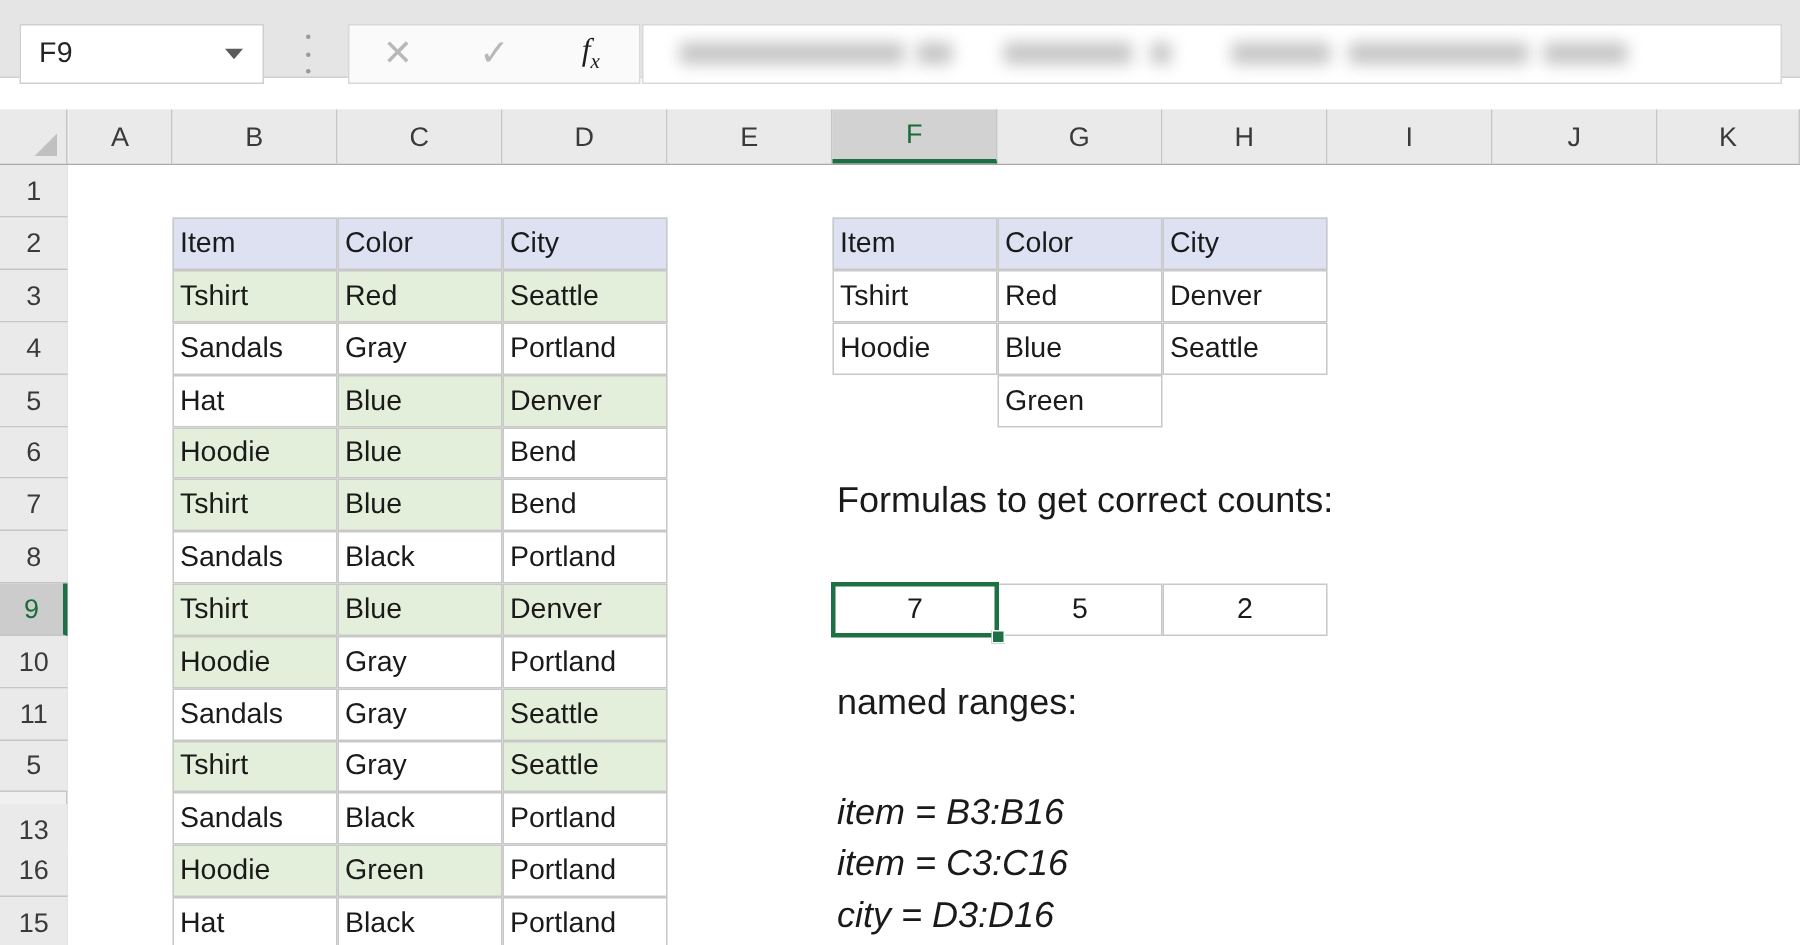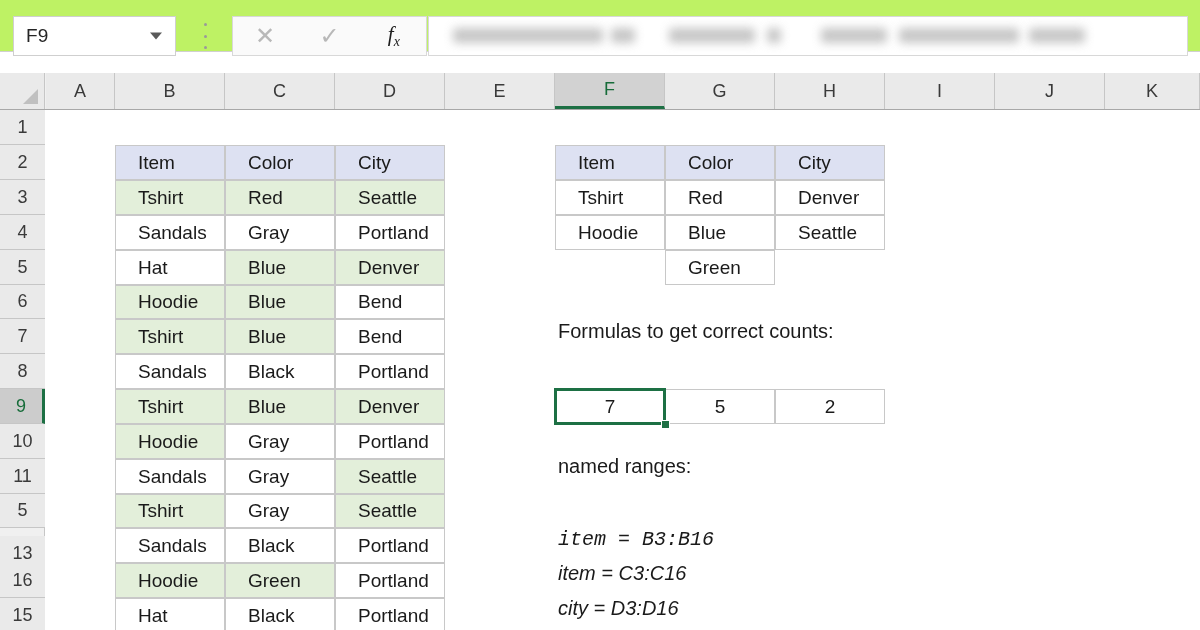--- a/index.html
+++ b/index.html
@@ -7,21 +7,21 @@
     width: 1200px; height: 630px;
     font-family: "Liberation Sans", sans-serif;
     background: #ffffff;
     overflow: hidden;
   }
 
   
   #formula-strip {
     position: absolute; left: 0; top: 0;
     width: 1200px; height: 52px;
-    background: #bef264;
+    background: #e5e5e5;
     border-bottom: 1px solid #d0d0d0;
   }
   #name-box {
     position: absolute; left: 13px; top: 16px;
     width: 163px; height: 40px;
     background: #ffffff;
     border: 1px solid #cfcfcf;
     display: flex; align-items: center;
   }
   #name-box-value {
@@ -131,31 +131,31 @@
   #grid {
     position: absolute; left: 46px; top: 110px;
     width: 1154px; height: 520px;
     background: #ffffff;
     overflow: hidden;
   }
   .cell {
     position: absolute;
     display: flex; align-items: center;
     font-size: 19px; color: #1a1a1a;
-    padding-left: 22px;
+    padding-left: 4px;
     overflow: hidden; white-space: nowrap;
   }
   .cell.bordered { border: 1px solid #c8c8c8; }
   .cell.hdr { background: #dde1f2; }
   .cell.green { background: #e3efda; }
   .cell.ctr { justify-content: center; padding-left: 0; }
 
   .note {
     position: absolute;
-    font-size: 20px; color: #1a1a1a;
+    font-size: 24px; color: #1a1a1a;
     white-space: nowrap;
   }
   .note.italic { font-style: italic; }
 
   
   #sel-ring {
     position: absolute;
     border: 3px solid #1d7044;
     pointer-events: none;
   }
@@ -310,21 +310,21 @@
   <div class="cell bordered" style="left:509px; top:105px; width:110px; height:35px;">Hoodie</div>
   <div class="cell bordered" style="left:619px; top:105px; width:110px; height:35px;">Blue</div>
   <div class="cell bordered" style="left:729px; top:105px; width:110px; height:35px;">Seattle</div>
 
   <div class="cell bordered" style="left:619px; top:140px; width:110px; height:35px;">Green</div>
 
   <div class="note" style="left:512px; top:210px;">Formulas to get correct counts:</div>
 
   <div class="note" style="left:512px; top:345px;">named ranges:</div>
 
-  <div class="note italic" style="left:512px; top:418px;font-family:Liberation Mono, monospace;">item = B3:B16</div>
+  <div class="note italic" style="left:512px; top:418px;">item = B3:B16</div>
   <div class="note italic" style="left:512px; top:452px;">item = C3:C16</div>
   <div class="note italic" style="left:512px; top:487px;">city = D3:D16</div>
 
   <div class="cell bordered ctr" style="left:509px; top:279px; width:110px; height:35px;">7</div>
   <div class="cell bordered ctr" style="left:619px; top:279px; width:110px; height:35px;">5</div>
   <div class="cell bordered ctr" style="left:729px; top:279px; width:110px; height:35px;">2</div>
 
   <div id="sel-ring" style="left:508px; top:278px; width:112px; height:37px;"></div>
   <div id="fill-handle" style="left:615px; top:310px;"></div>
 </div>

